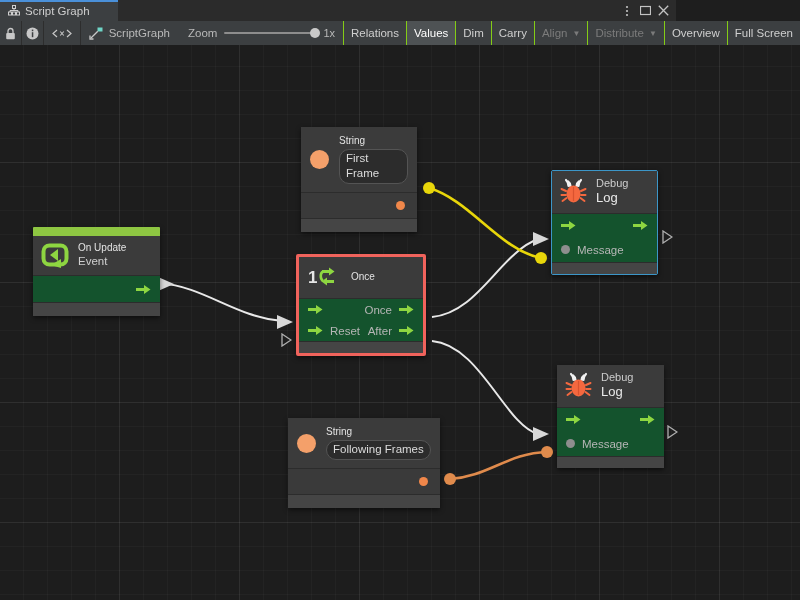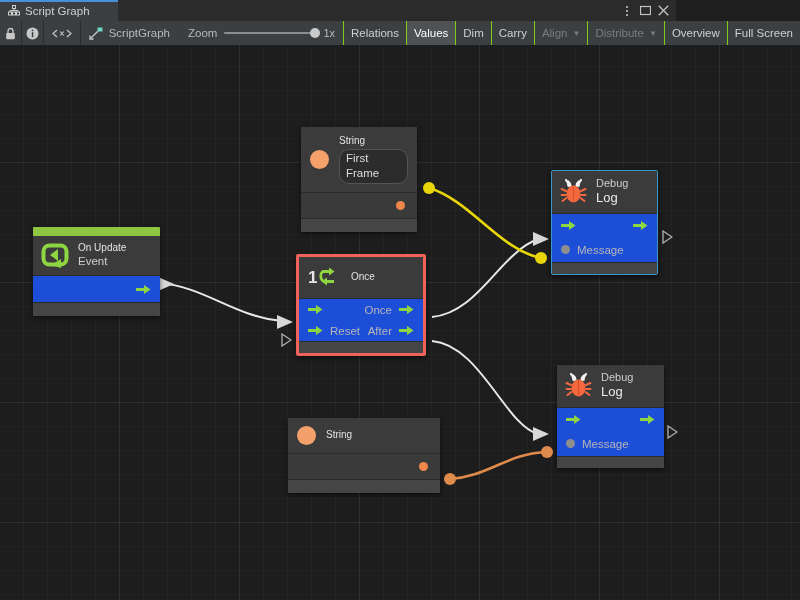--- a/index.html
+++ b/index.html
@@ -113,21 +113,21 @@
     padding:7px 10px 7px 9px;
     background:#3b3b3b;
     border-bottom:1px solid #2c2c2c;
   }
   .nhead-texts{display:flex;flex-direction:column;justify-content:center;}
   .ntitle{font-size:10px;color:#e3e3e3;line-height:1.22;}
   .nsub{font-size:11.5px;color:#d0d0d0;line-height:1.22;}
   .ntitle-big{font-size:13px;color:#e9e9e9;line-height:1.2;}
   .ntitle-small{font-size:11px;color:#cdcdcd;line-height:1.2;}
 
-  .nbody{background:#1d4ed8;padding:0;}
+  .nbody{background:#14532d;padding:0;}
   .portrow{
     display:flex;align-items:center;justify-content:space-between;
     height:21px;padding:0 9px;
   }
   .pl{display:flex;align-items:center;gap:7px;}
   .pr{display:flex;align-items:center;gap:7px;}
   .plabel{font-size:11.5px;color:#b6b6b6;}
   .nfoot{height:13px;background:#454545;border-top:1px solid #2c2c2c;}
 
   .arrow-g{width:15px;height:11px;display:block;}
@@ -353,20 +353,21 @@
 
     <svg style="position:absolute;left:281px;top:288px;" width="11" height="14" viewBox="0 0 11 14">
       <polygon points="1,1 10,7 1,13" fill="none" stroke="#b0b0b0" stroke-width="1.3"></polygon>
     </svg>
 
     <div class="node" style="left:288px;top:373px;width:152px;">
       <div class="strhead">
         <span class="circ-orange"></span>
         <div class="str-texts">
           <span class="ntitle">String</span>
+          <span class="strfield">Following Frames</span>
         </div>
       </div>
       <div class="outrow">
         <span class="dot-orange"></span>
       </div>
       <div class="nfoot"></div>
     </div>
 
     <div class="node sel-blue" style="left:551px;top:125px;width:107px;">
       <div class="node-inner">

